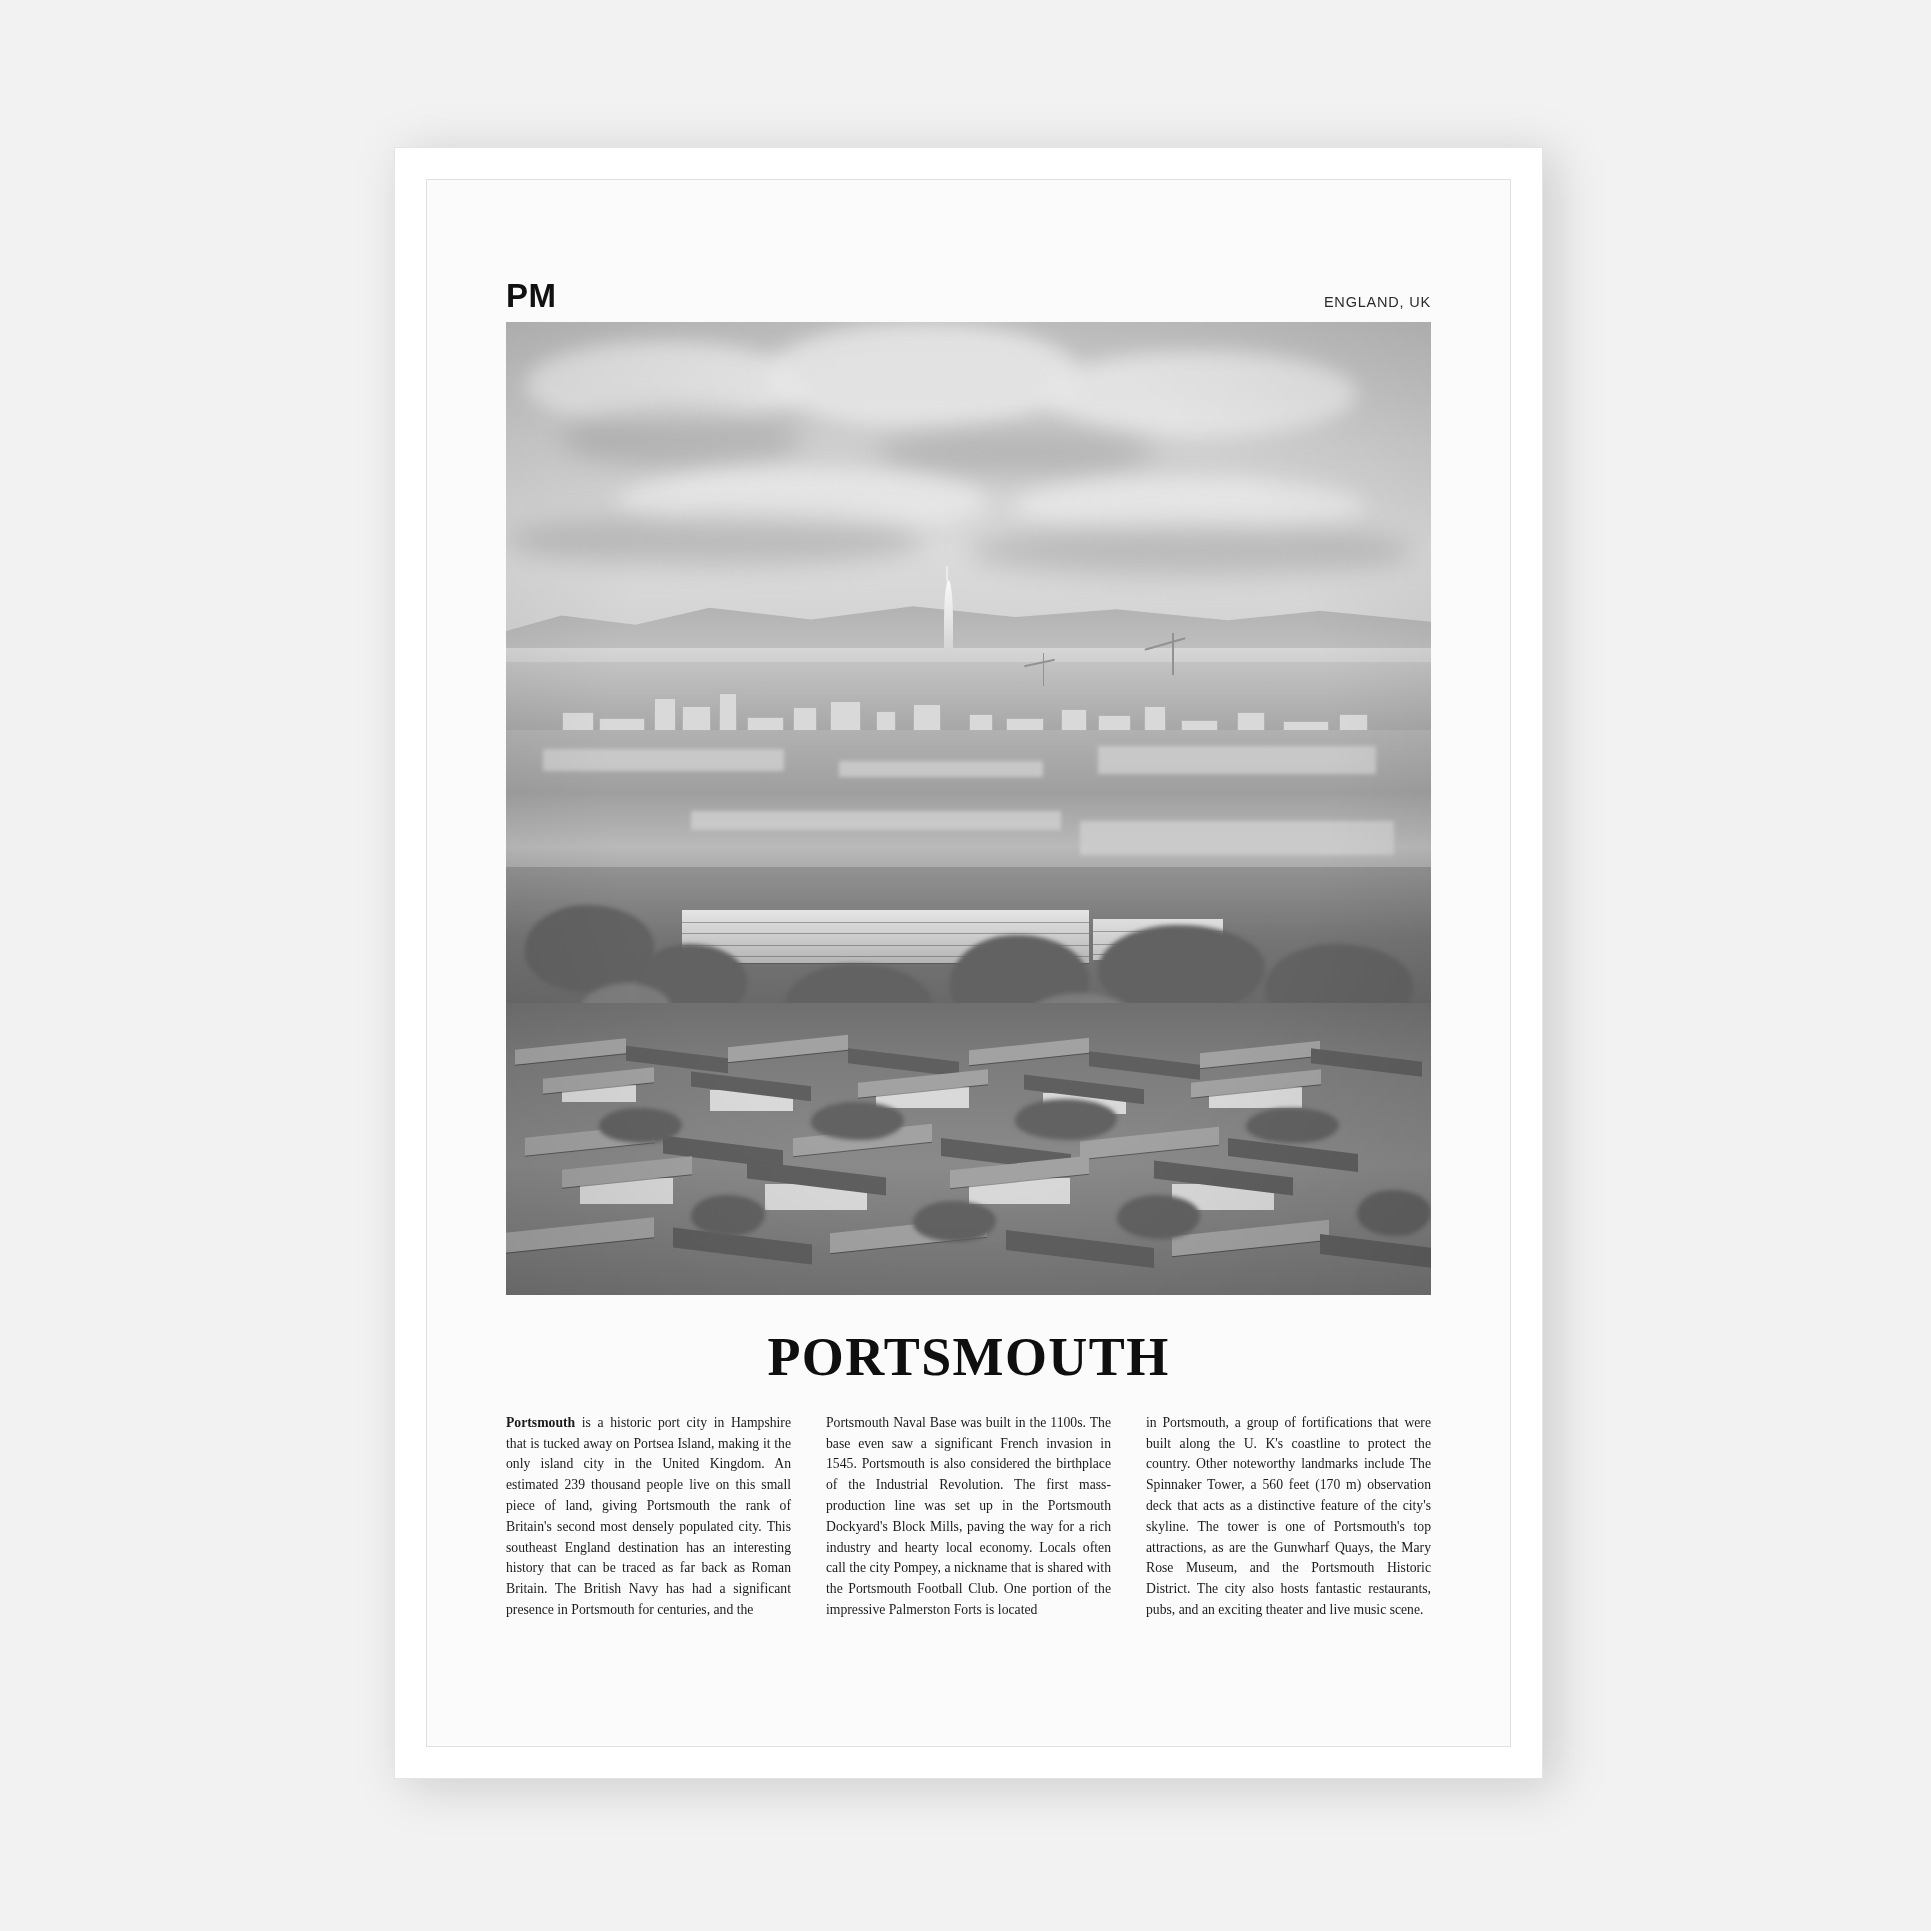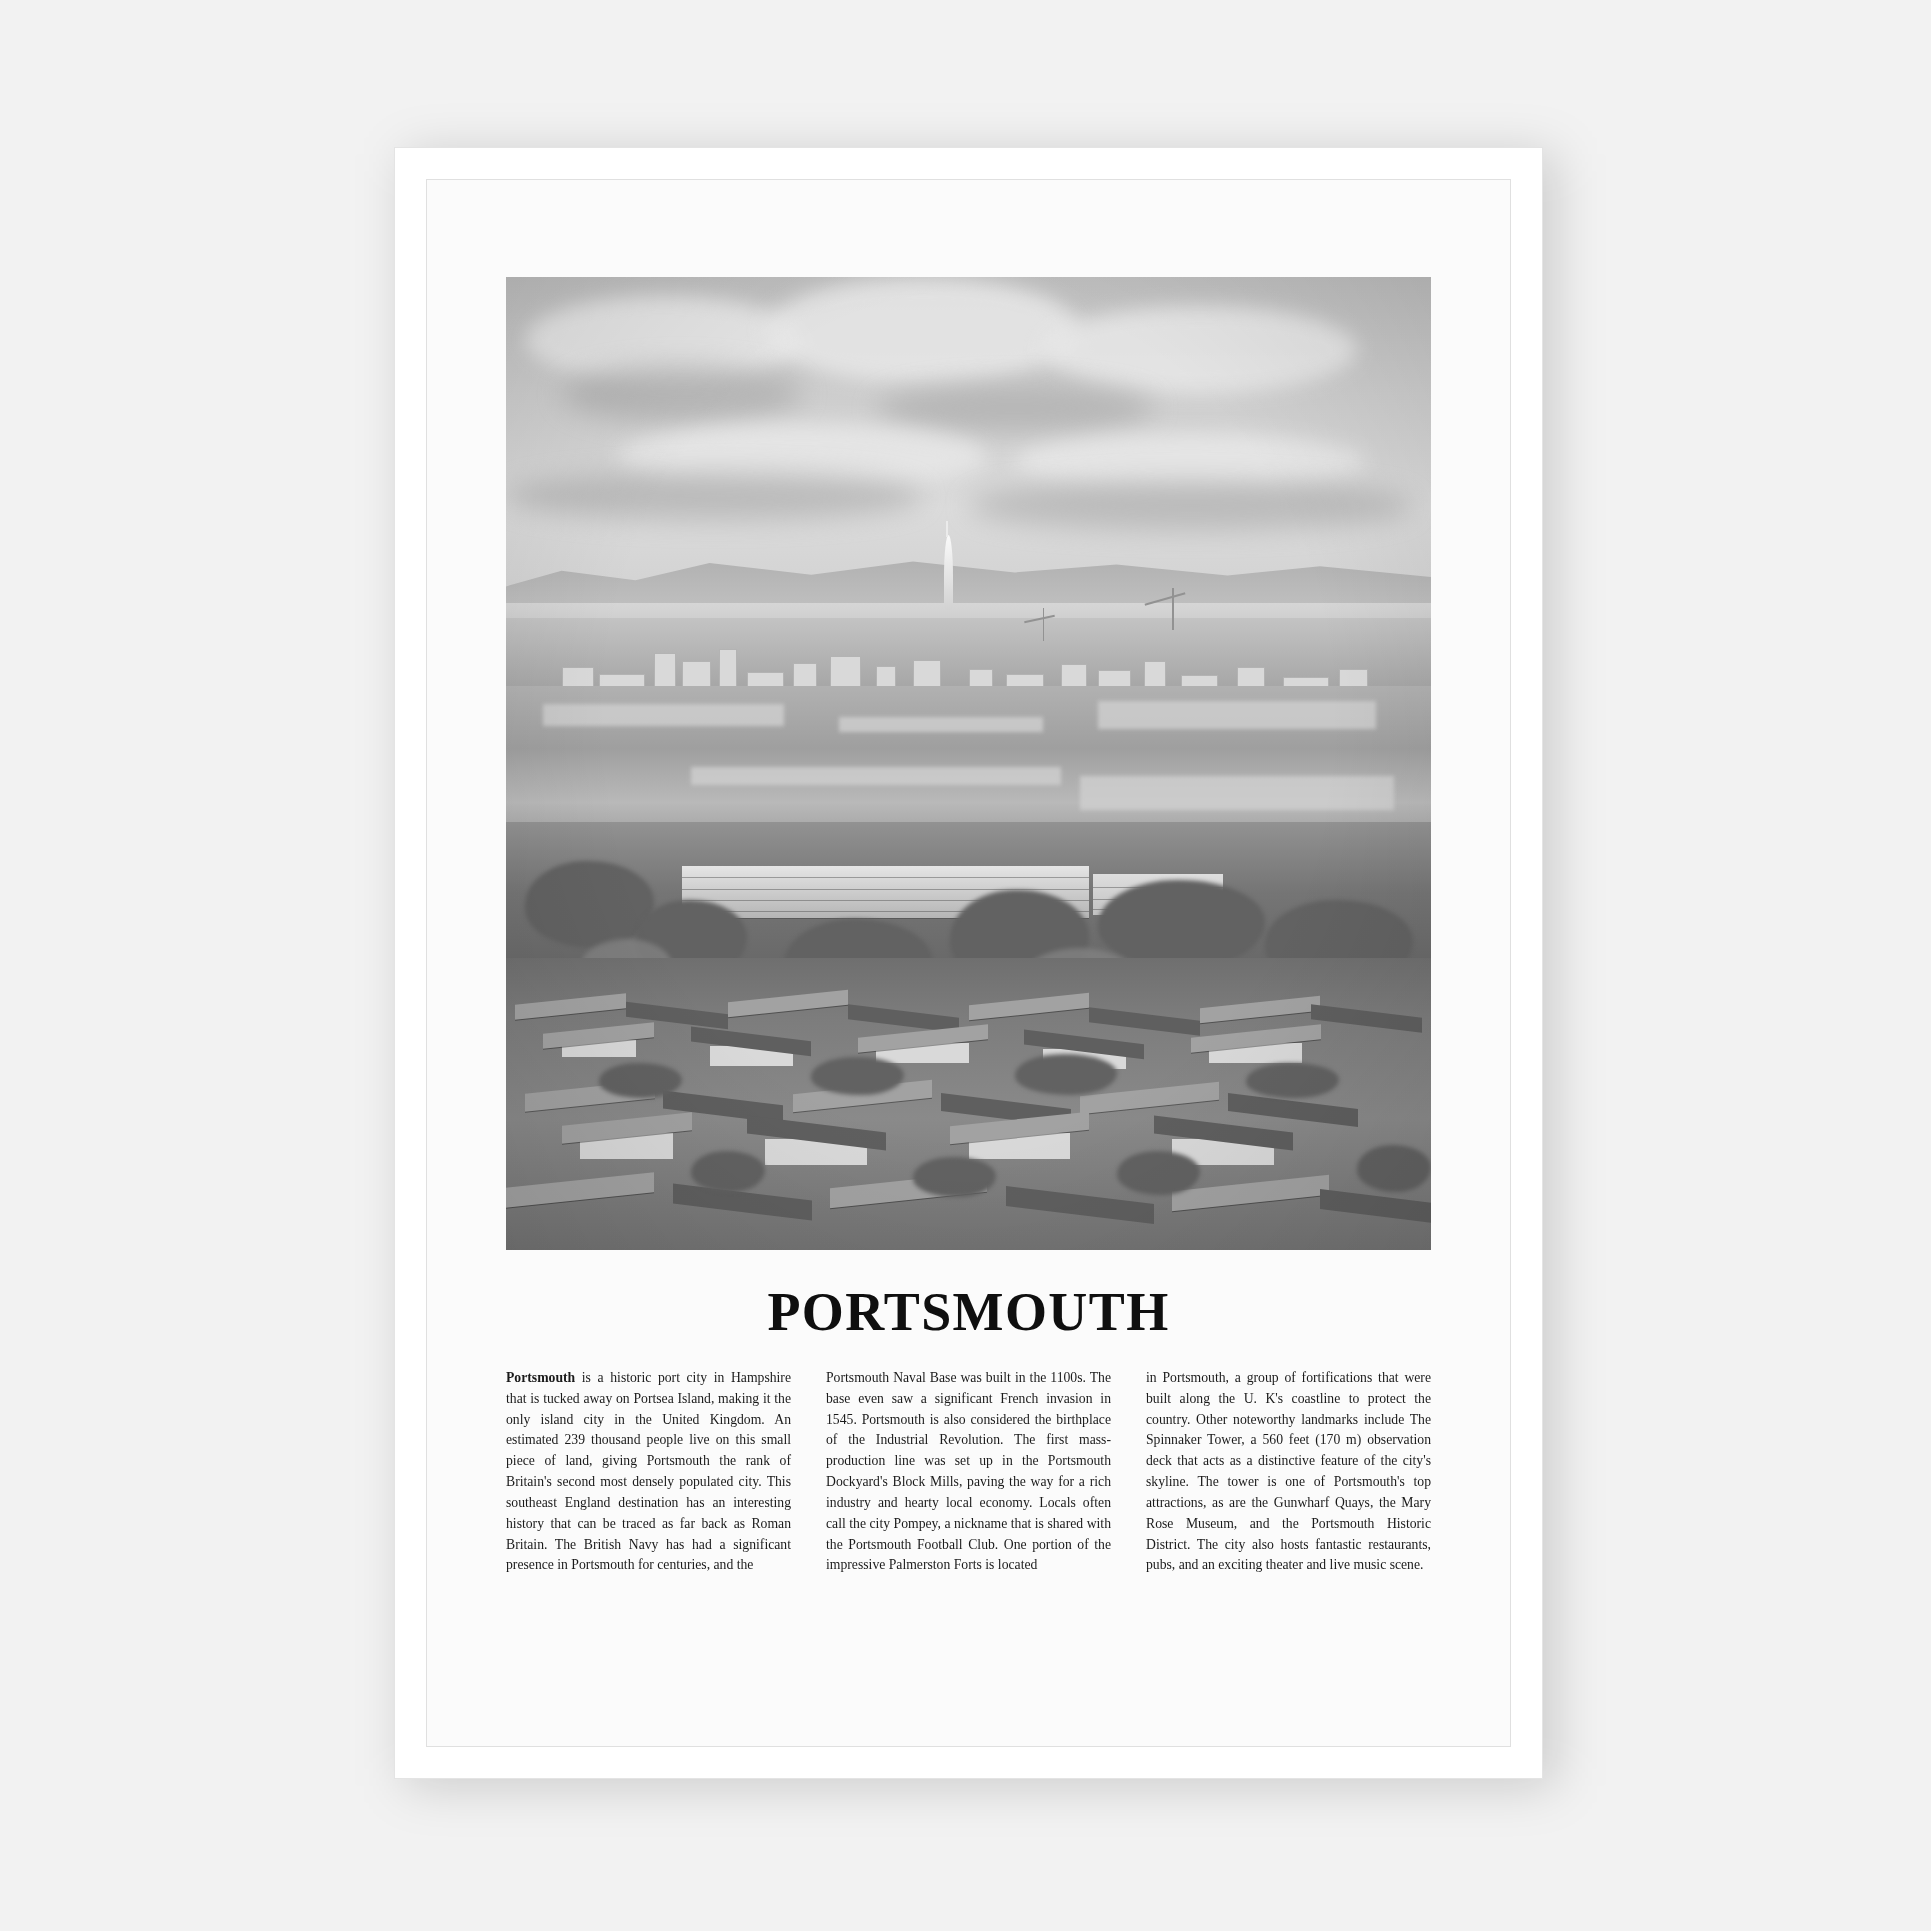--- a/index.html
+++ b/index.html
@@ -295,20 +295,24 @@
 
   <div class="frame-shadow"></div>
 
   <div class="frame">
     <div class="frame-inner-edge"></div>
 
     <div class="mat">
       <div class="poster">
         <div class="poster-pad">
 
+          <div class="top-row">
+            <div class="monogram">PM</div>
+            <div class="region">ENGLAND, UK</div>
+          </div>
 
           <div class="photo">
             <div class="sky"></div>
 
             <div class="cloud" style="left:2%;  top:2%;  width:30%; height:9%;"></div>
             <div class="cloud" style="left:28%; top:0%;  width:34%; height:11%;"></div>
             <div class="cloud" style="left:58%; top:3%;  width:34%; height:9%;"></div>
             <div class="cloud-d" style="left:6%; top:9%; width:26%; height:6%;"></div>
             <div class="cloud-d" style="left:40%; top:11%; width:30%; height:5%;"></div>
             <div class="cloud" style="left:12%; top:15%; width:40%; height:7%;"></div>

